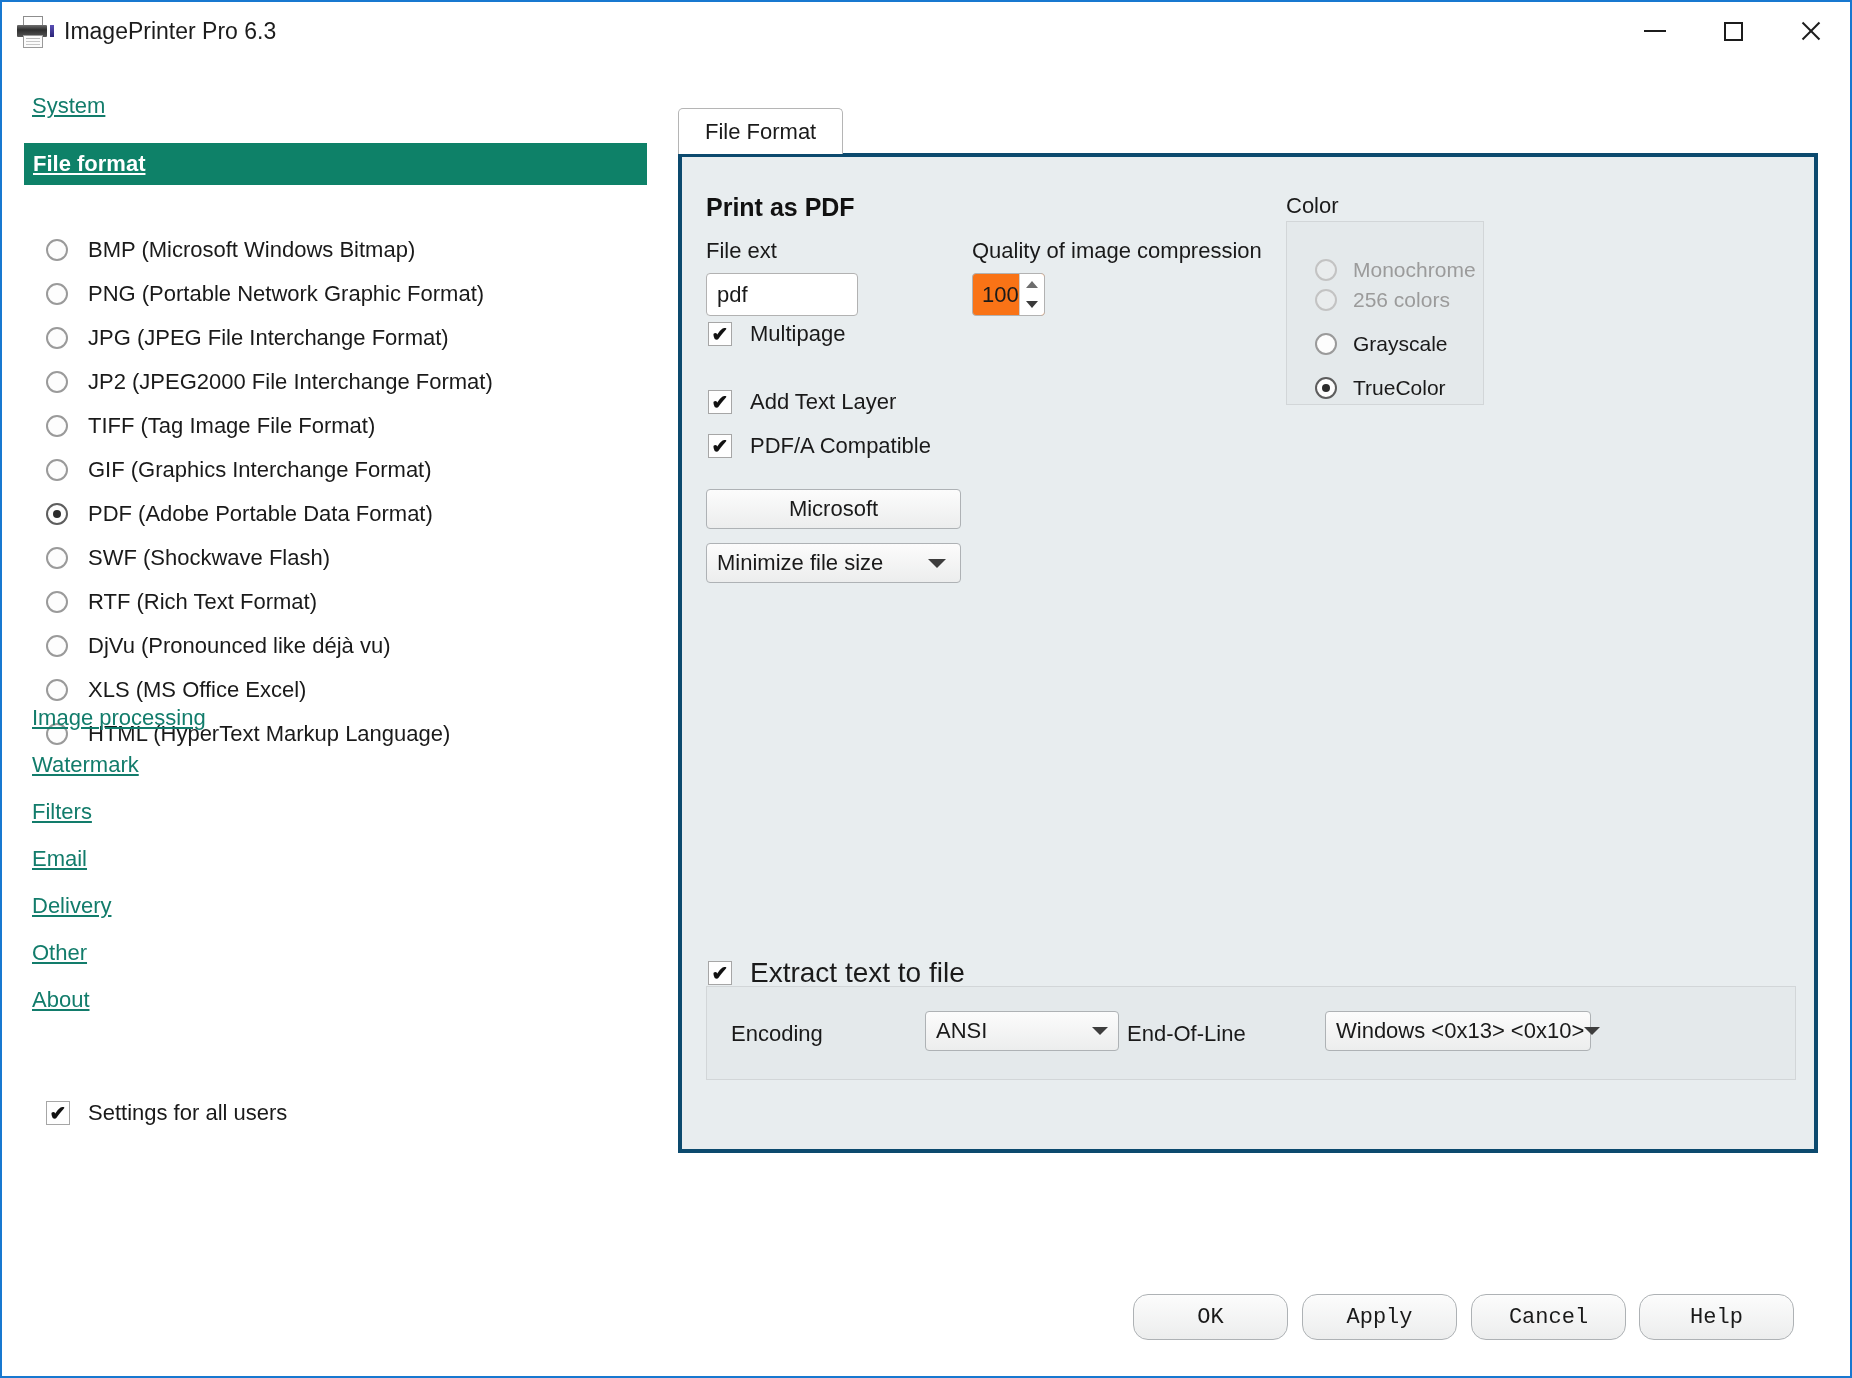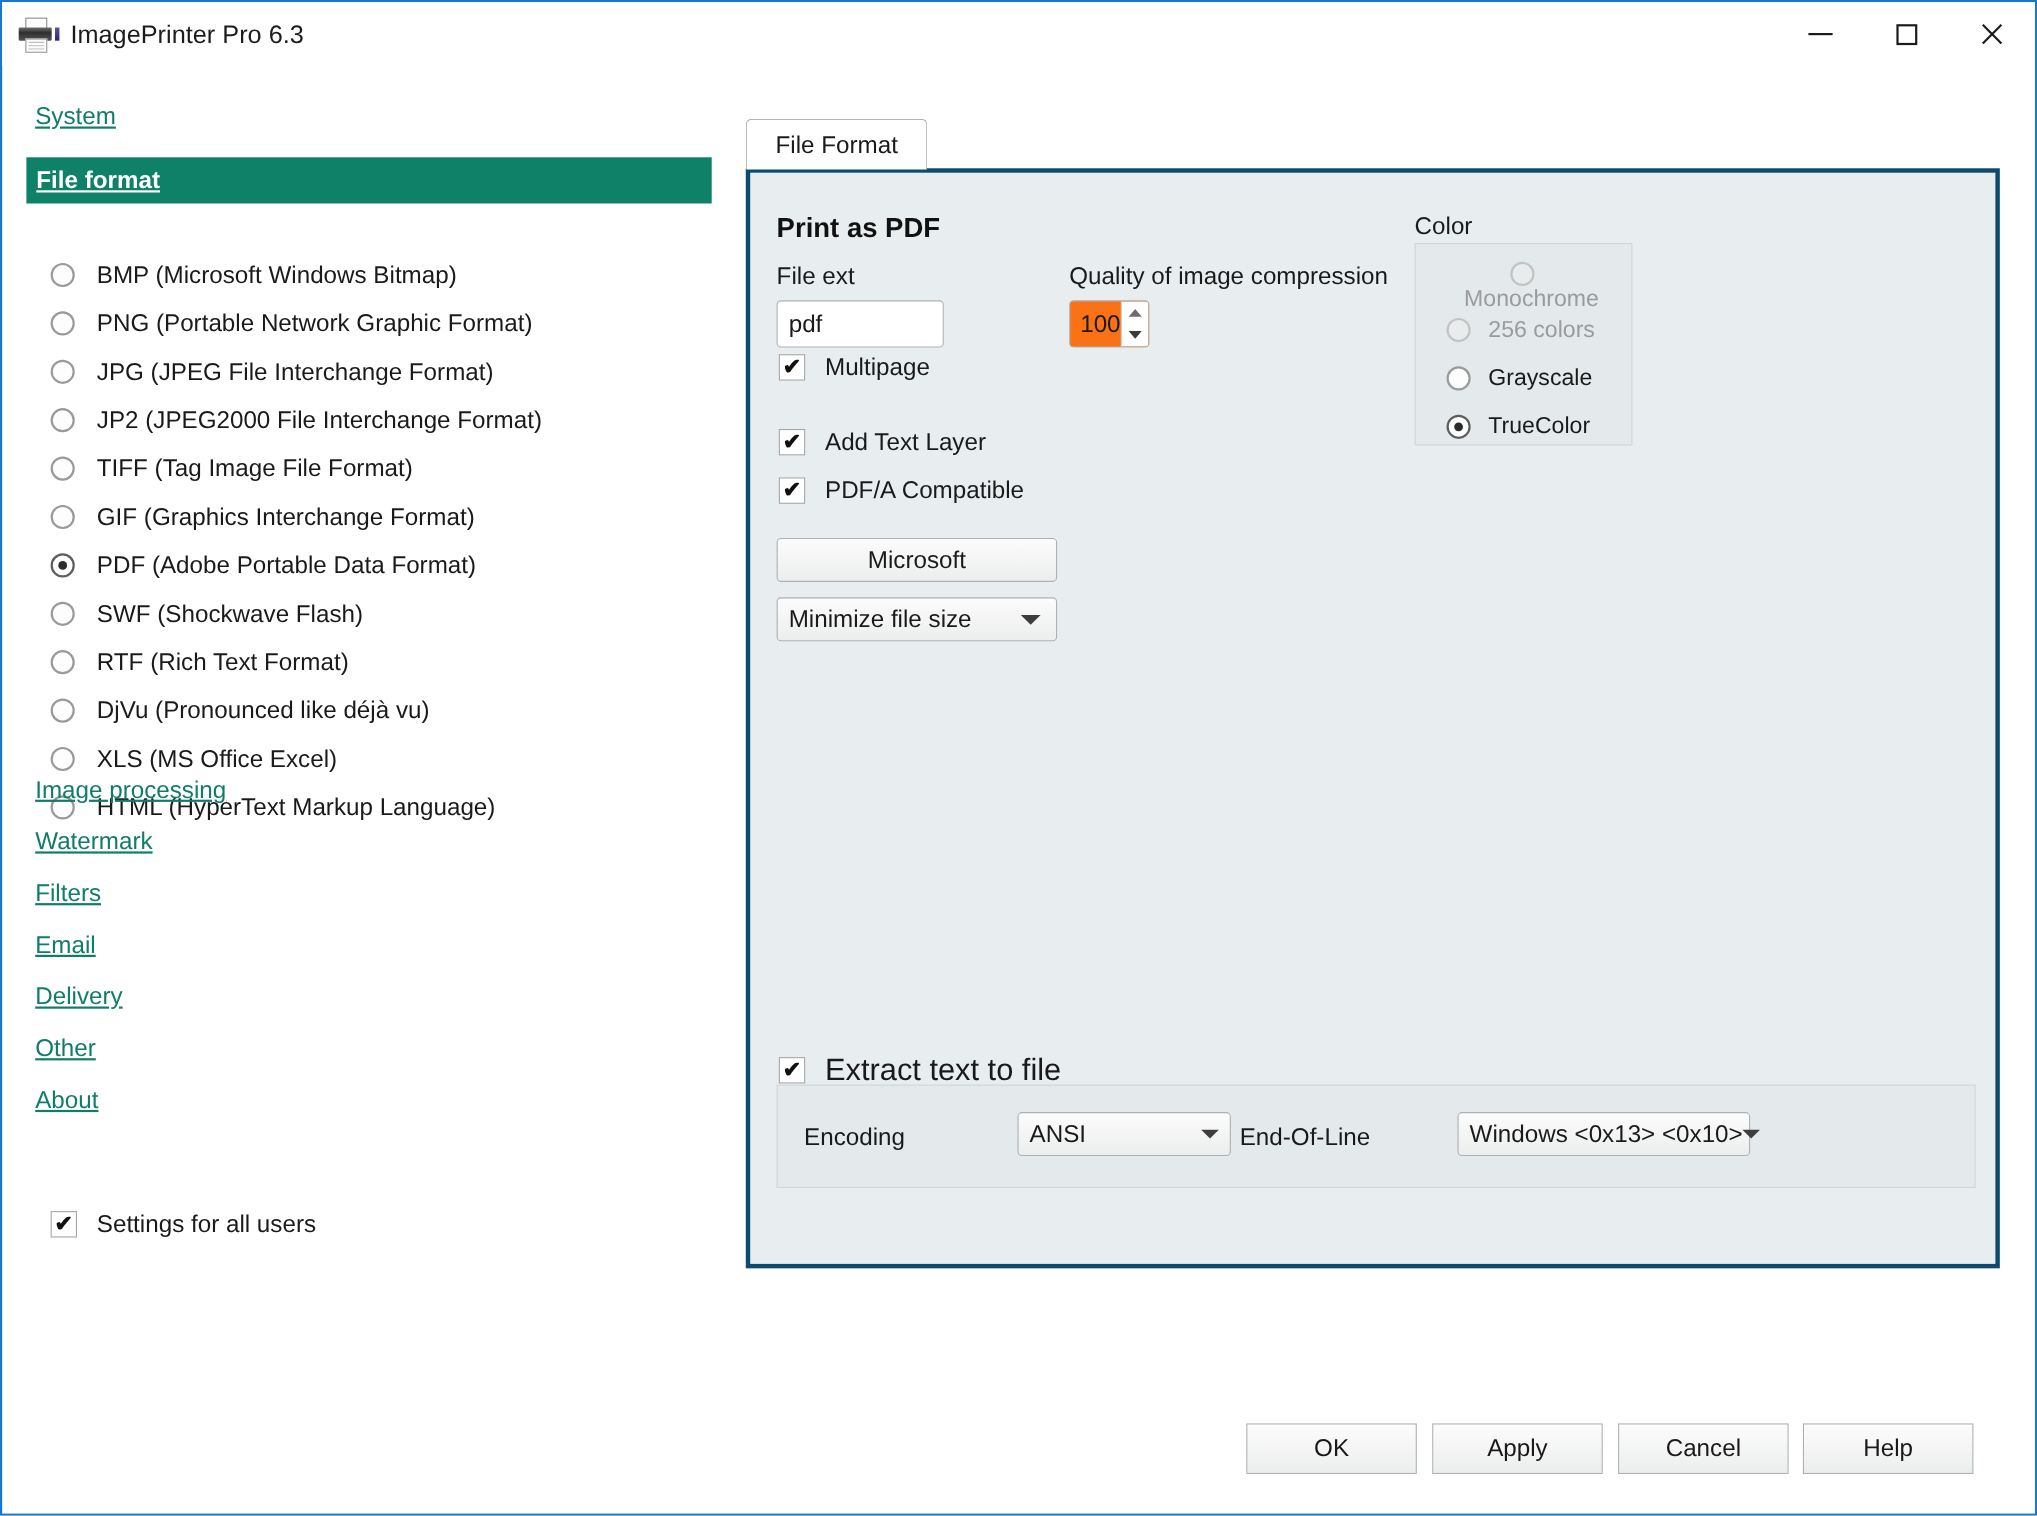--- a/index.html
+++ b/index.html
@@ -391,21 +391,21 @@
   }
   .color-row {
     position: absolute;
     left: 28px;
     display: flex;
     align-items: center;
   }
   .color-row .c-label { margin-left: 16px; font-size: 21px; white-space: nowrap; }
   .color-row.disabled .c-label { color: #9b9b9b; }
   .color-row.disabled .radio { border-color: #c3c3c3; background: #e9eced; }
-  #cr-monochrome { top: 16px; flex-direction: column; }
+  #cr-monochrome { top: 36px; }
   #cr-256 { top: 66px; }
   #cr-grayscale { top: 110px; }
   #cr-truecolor { top: 154px; }
 
   #cb-extract {
     position: absolute;
     left: 26px; top: 800px;
     display: flex;
     align-items: center;
     cursor: pointer;
@@ -468,23 +468,23 @@
   #footer {
     position: absolute;
     left: 0; bottom: 0; right: 0;
     height: 110px;
   }
   .footer-btn {
     position: absolute;
     top: 28px;
     width: 155px; height: 46px;
     border: 1px solid #aeb2b5;
-    border-radius: 0;
+    border-radius: 15px;
     background: linear-gradient(#fcfcfc, #eceded);
-    font-family: Liberation Sans, sans-serif;
+    font-family: Liberation Mono, monospace;
     font-size: 22px;
     color: #1a1a1a;
     cursor: pointer;
   }
   #btn-ok { left: 1131px; }
   #btn-apply { left: 1300px; }
   #btn-cancel { left: 1469px; }
   #btn-help { left: 1637px; }
 </style>
 </head>

